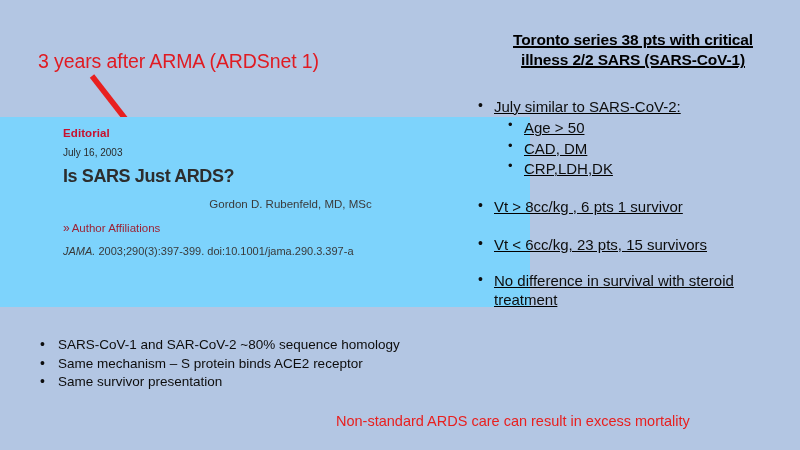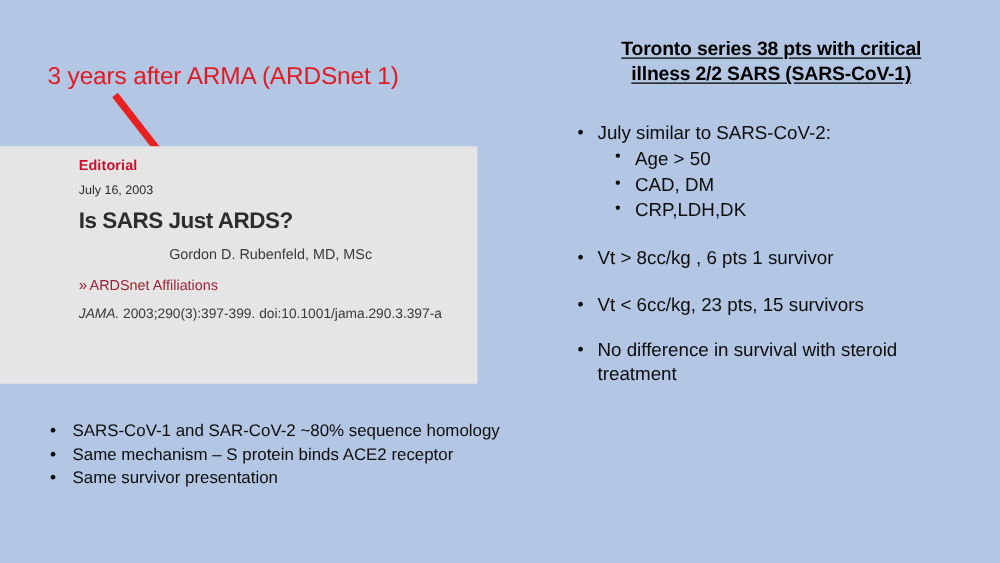--- a/index.html
+++ b/index.html
@@ -42,23 +42,23 @@
     width: 110px;
     height: 110px;
     pointer-events: none;
   }
 
   
   #jama-card {
     position: absolute;
     left: 0px;
     top: 117px;
-    width: 382px;
+    width: 530px;
     height: 190px;
-    background: #e5e5e5;
+    background: #7dd3fc;
   }
   #jama-inner {
     position: absolute;
     left: 63px;
     top: 10px;
     right: 12px;
   }
   .jama-kicker {
     font-size: 11.5px;
     font-weight: bold;
@@ -120,23 +120,24 @@
   #left-bullets .b .dot {
     position: absolute;
     left: 8px;
     top: -1px;
     font-size: 14px;
   }
 
   
   #right-col {
     position: absolute;
-    left: 458px;
+    left: 474px;
     top: 30px;
     width: 318px;
+    text-decoration: underline;
   }
   #right-heading {
     font-size: 15.5px;
     font-weight: bold;
     color: #000000;
     text-align: center;
     text-decoration: underline;
     text-underline-offset: 2px;
     line-height: 1.32;
     letter-spacing: -0.15px;
@@ -207,21 +208,21 @@
     <div id="jama-inner">
       <div class="jama-kicker">Editorial</div>
 
       <div class="jama-date">July 16, 2003</div>
 
       <div class="jama-title">Is SARS Just ARDS?</div>
 
       <div class="jama-author">Gordon D. Rubenfeld, MD, MSc</div>
 
       <div class="jama-affil">
-        <span class="chev">»</span><span>ARDSnet Affiliations</span>
+        <span class="chev">»</span><span>Author Affiliations</span>
       </div>
 
       <div class="jama-cite">
         <span class="j">JAMA.</span><span> 2003;290(3):397-399. doi:10.1001/jama.290.3.397-a</span>
       </div>
     </div>
   </div>
 
   <div id="left-bullets">
     <div class="b">
@@ -278,14 +279,15 @@
 
       <div class="gap-sm"></div>
 
       <div class="lvl1">
         <span class="dot">•</span>
         <span>No difference in survival with steroid treatment</span>
       </div>
     </div>
   </div>
 
+  <div id="footer-note">Non-standard ARDS care can result in excess mortality</div>
 
 </div>
 
 </body></html>

